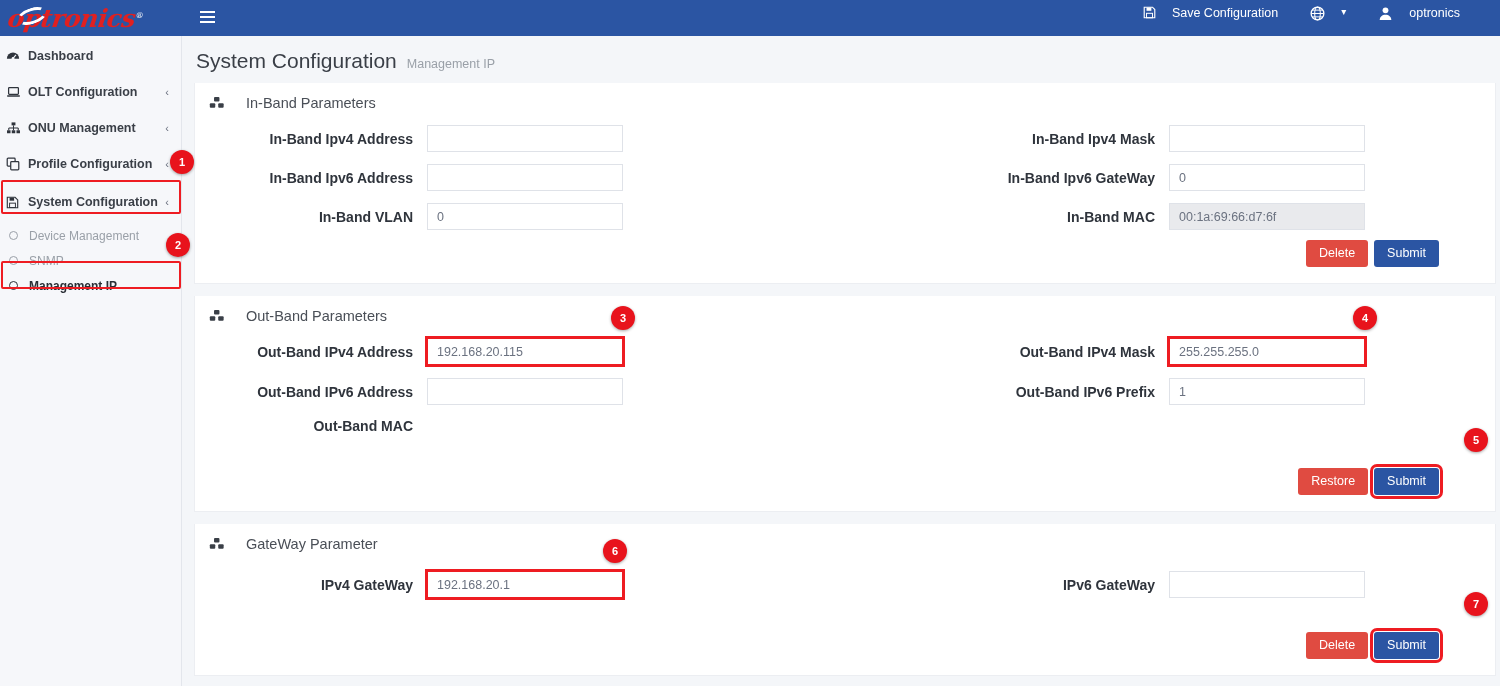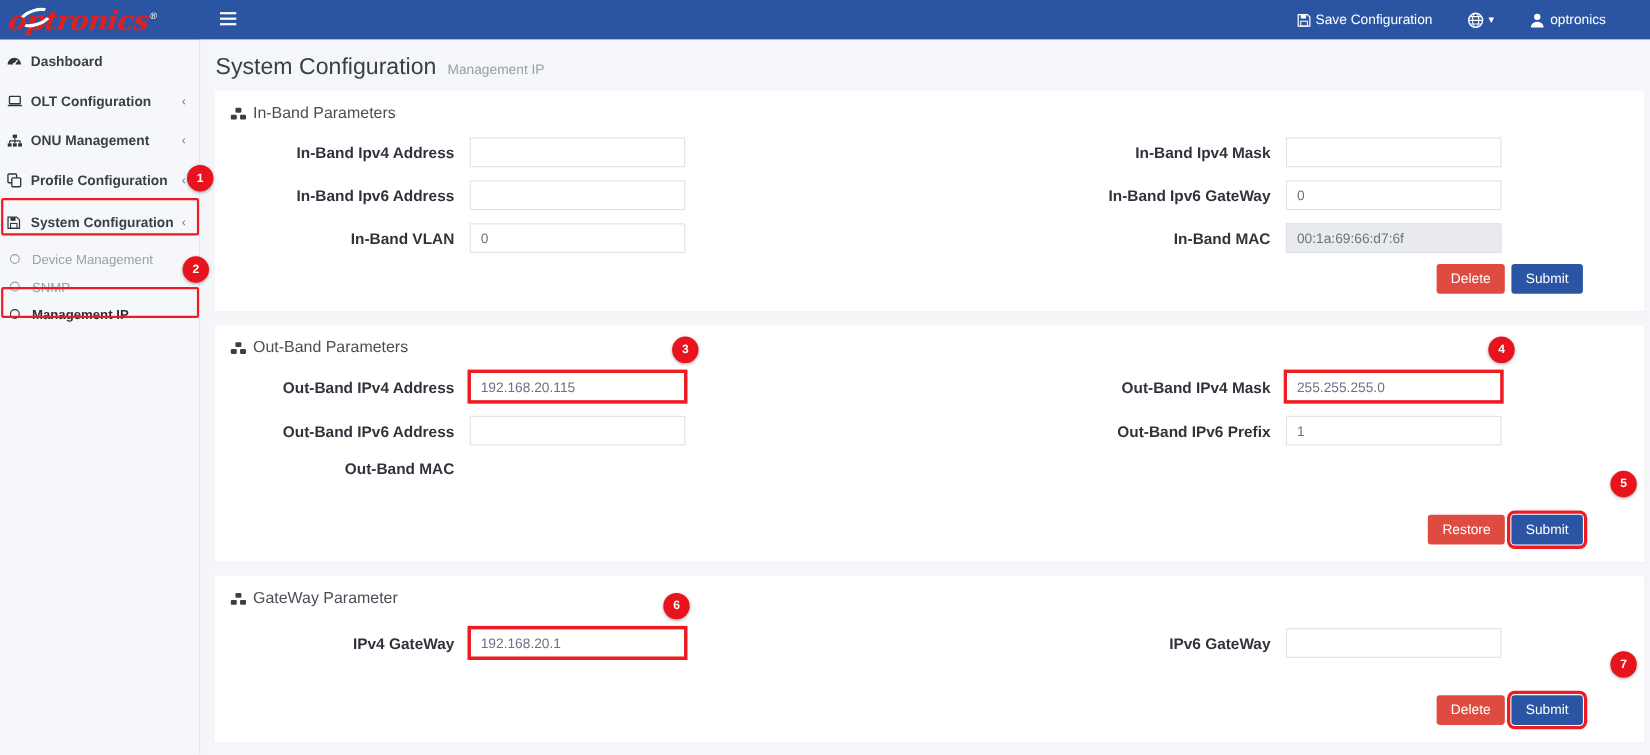--- a/index.html
+++ b/index.html
@@ -46,21 +46,21 @@
   }
   #hamburger {
     margin-left: 12px; color: #fff; font-size: 18px; line-height: 1;
     cursor: pointer; padding: 4px 6px;
   }
   #topbar-right {
     margin-left: auto; display: flex; align-items: center;
     color: #ffffff; font-size: 12.5px; padding-right: 24px; gap: 0;
   }
   .tb-item {
-    display: flex; align-items: center; gap: 4px;
+    display: flex; align-items: flex-start; gap: 16px;
     padding: 0 16px; height: 24px; cursor: pointer; white-space: nowrap;
   }
   .tb-item svg { display: block; }
 
   
   #sidebar {
     position: absolute; left: 0; top: 36px; width: 182px; height: 650px;
     background: #f6f7fa; border-right: 1px solid #e3e6ec;
   }
   .nav-item {
@@ -102,21 +102,21 @@
   }
   #page-title { font-size: 21px; color: #3a3f47; font-weight: normal; }
   #page-sub { font-size: 12.5px; color: #9aa0a8; }
 
   .card {
     background: #ffffff; margin: 0 4px 12px 12px;
     border: 1px solid #eceef2; border-top: none;
     position: relative;
   }
   .card-title {
-    display: flex; align-items: flex-end; gap: 5px;
+    display: flex; align-items: center; gap: 21px;
     font-size: 14.5px; color: #4a4f57;
     padding: 12px 0 6px 14px;
   }
   .card-title .cubes { color: #3a3f47; display: flex; }
 
   .form-grid {
     display: grid; grid-template-columns: 232px 196px 314px 232px 196px;
     row-gap: 12px; padding: 8px 0 10px 0; align-items: center;
   }
   .flabel {

